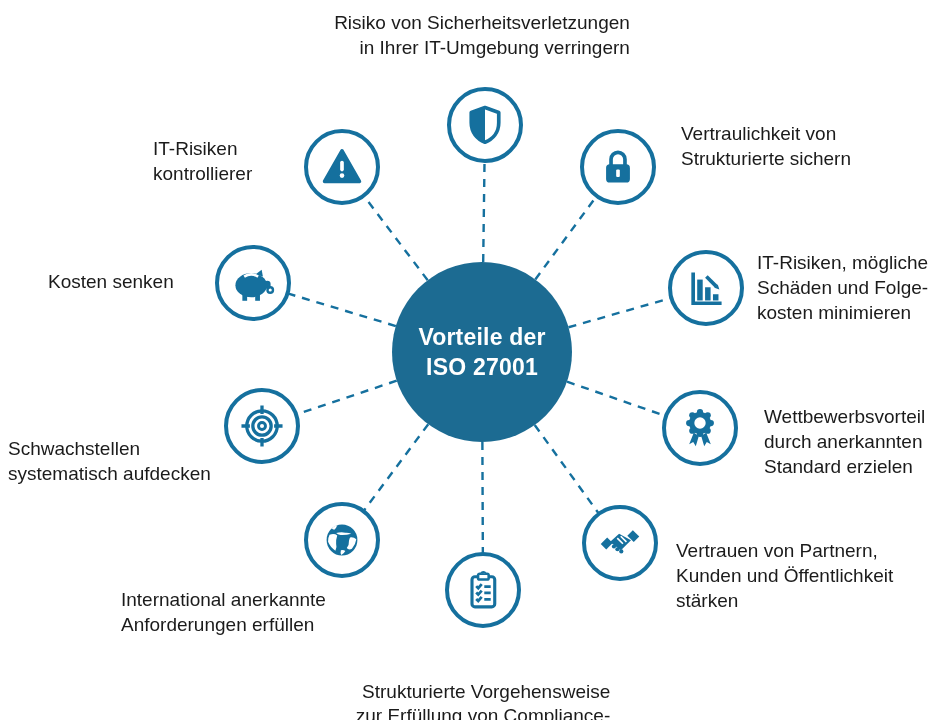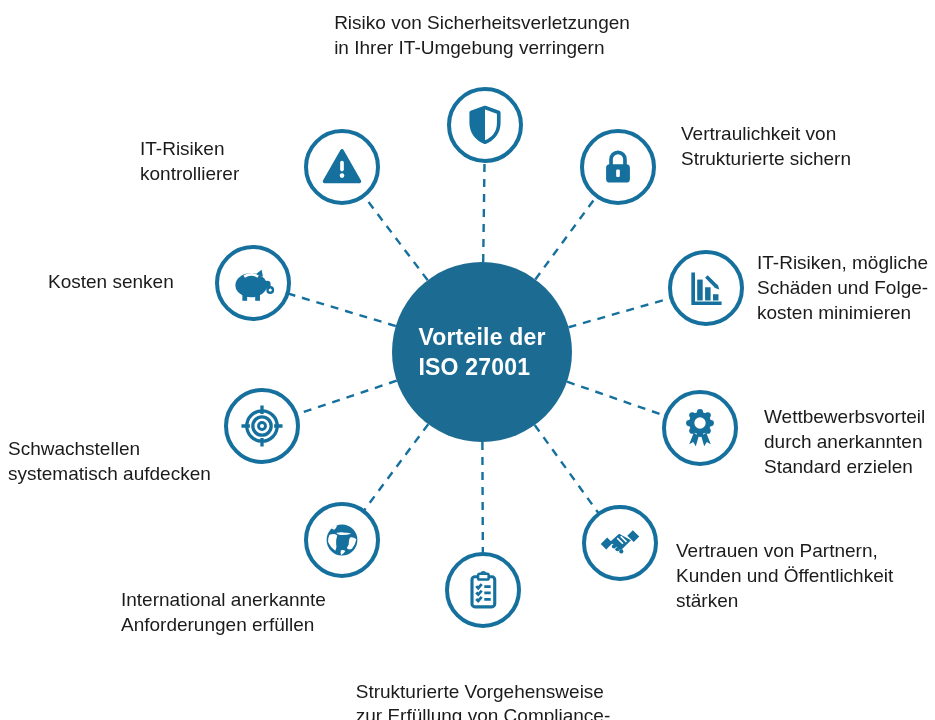--- a/index.html
+++ b/index.html
@@ -16,34 +16,34 @@
   }
   .connectors{position:absolute;left:0;top:0;width:935px;height:720px;z-index:0;}
   .connectors line{stroke:var(--accent);stroke-width:2.4;stroke-dasharray:8 7;}
   .center-node{
     position:absolute;left:392px;top:262px;width:180px;height:180px;
     background:var(--center-fill);border-radius:50%;z-index:2;
     display:flex;align-items:center;justify-content:center;
   }
   .center-node .title{
     color:#fff;font-weight:bold;font-size:23px;line-height:30px;
-    text-align:left;white-space:pre;letter-spacing:.2px;
+    text-align:center;white-space:pre;letter-spacing:.2px;
   }
   .node{
     position:absolute;width:76px;height:76px;box-sizing:border-box;
     background:#fff;border:4px solid var(--accent);border-radius:50%;
     display:flex;align-items:center;justify-content:center;
     color:var(--accent);z-index:1;
   }
   .node svg{width:44px;height:44px;display:block;}
   .label{
     position:absolute;color:var(--text);font-size:19px;line-height:25px;
     white-space:pre;z-index:1;
   }
-  .label.centered{transform:translateX(-50%);text-align:left;}
+  .label.centered{transform:translateX(-50%);text-align:right;}
   .label.tight{line-height:24px;margin-top:32px;}
 </style>
 </head>
 <body>
 
 <div class="canvas">
 
   <svg class="connectors" viewBox="0 0 935 720">
     <line x1="482" y1="352" x2="485" y2="125"></line>
     <line x1="482" y1="352" x2="342" y2="167"></line>
@@ -168,21 +168,21 @@
       <path d="M11.2 3.1 a1.05 1.05 0 0 1 2 0" fill="#fff" stroke="currentColor" stroke-width="1.4"></path>
       <path d="M8.3 9.9 l1.1 1.1 l1.9 -2.2" fill="none" stroke="currentColor" stroke-width="1.5"></path>
       <path d="M8.3 13.4 l1.1 1.1 l1.9 -2.2" fill="none" stroke="currentColor" stroke-width="1.5"></path>
       <path d="M8.3 16.9 l1.1 1.1 l1.9 -2.2" fill="none" stroke="currentColor" stroke-width="1.5"></path>
       <path d="M12.7 10.1 h3.5 M12.7 13.6 h3.5 M12.7 17.1 h3.5" stroke="currentColor" stroke-width="1.5"></path>
     </svg>
   </div>
 
   <div class="label centered" style="left:482px;top:10px">Risiko von Sicherheitsverletzungen
 in Ihrer IT-Umgebung verringern</div>
-  <div class="label" style="left:140px;top:136px">IT-Risiken
+  <div class="label" style="left:153px;top:136px">IT-Risiken
 kontrollierer</div>
   <div class="label" style="left:681px;top:121px">Vertraulichkeit von
 Strukturierte sichern</div>
   <div class="label" style="left:48px;top:269px">Kosten senken</div>
   <div class="label" style="left:757px;top:250px">IT-Risiken, mögliche
 Schäden und Folge-
 kosten minimieren</div>
   <div class="label" style="left:8px;top:436px">Schwachstellen
 systematisch aufdecken</div>
   <div class="label" style="left:764px;top:404px">Wettbewerbsvorteil

